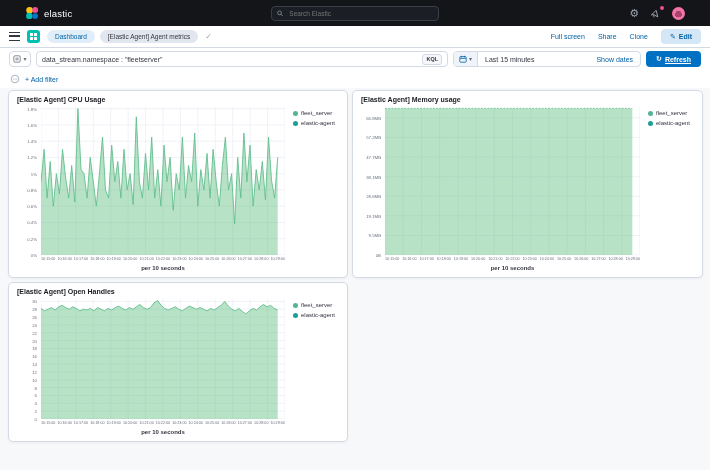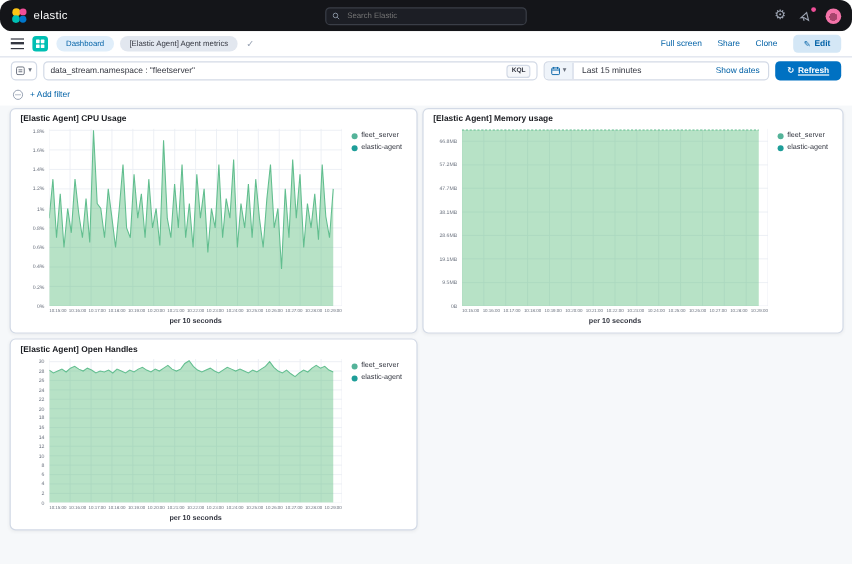--- a/index.html
+++ b/index.html
@@ -1,20 +1,20 @@
 <!DOCTYPE html>
 <html><head>
 <meta charset="utf-8">
 <style>
   html,body{margin:0;padding:0;}
   body{width:710px;height:470px;position:relative;overflow:hidden;background:#fff;
        font-family:"Liberation Sans","DejaVu Sans",sans-serif;color:#343741;}
   
   .header{position:absolute;top:0;left:0;right:0;height:26px;background:#141519;
-          display:flex;align-items:center;padding:0 9px;box-sizing:border-box;border-radius:10px;}
+          display:flex;align-items:center;padding:0 25px;box-sizing:border-box;}
   .brand{display:flex;align-items:center;gap:5px;}
   .brand-text{color:#fff;font-size:9.5px;font-weight:500;letter-spacing:.2px;}
   .hsearch{position:absolute;left:50%;transform:translateX(-50%);width:168px;height:15px;
            background:#1c1e25;border:1px solid#3a3e47;border-radius:4px;display:flex;align-items:center;
            padding:0 5px;box-sizing:border-box;gap:4px;}
   .hsearch input{background:transparent;border:none;outline:none;color:#8e99a8;font-size:6.5px;
            width:100%;font-family:inherit;}
   .hicons{margin-left:auto;display:flex;align-items:center;gap:11px;}
   .gear{color:#9ba2b0;font-size:11px;line-height:1;}
   .newsfeed{position:relative;display:inline-block;}

